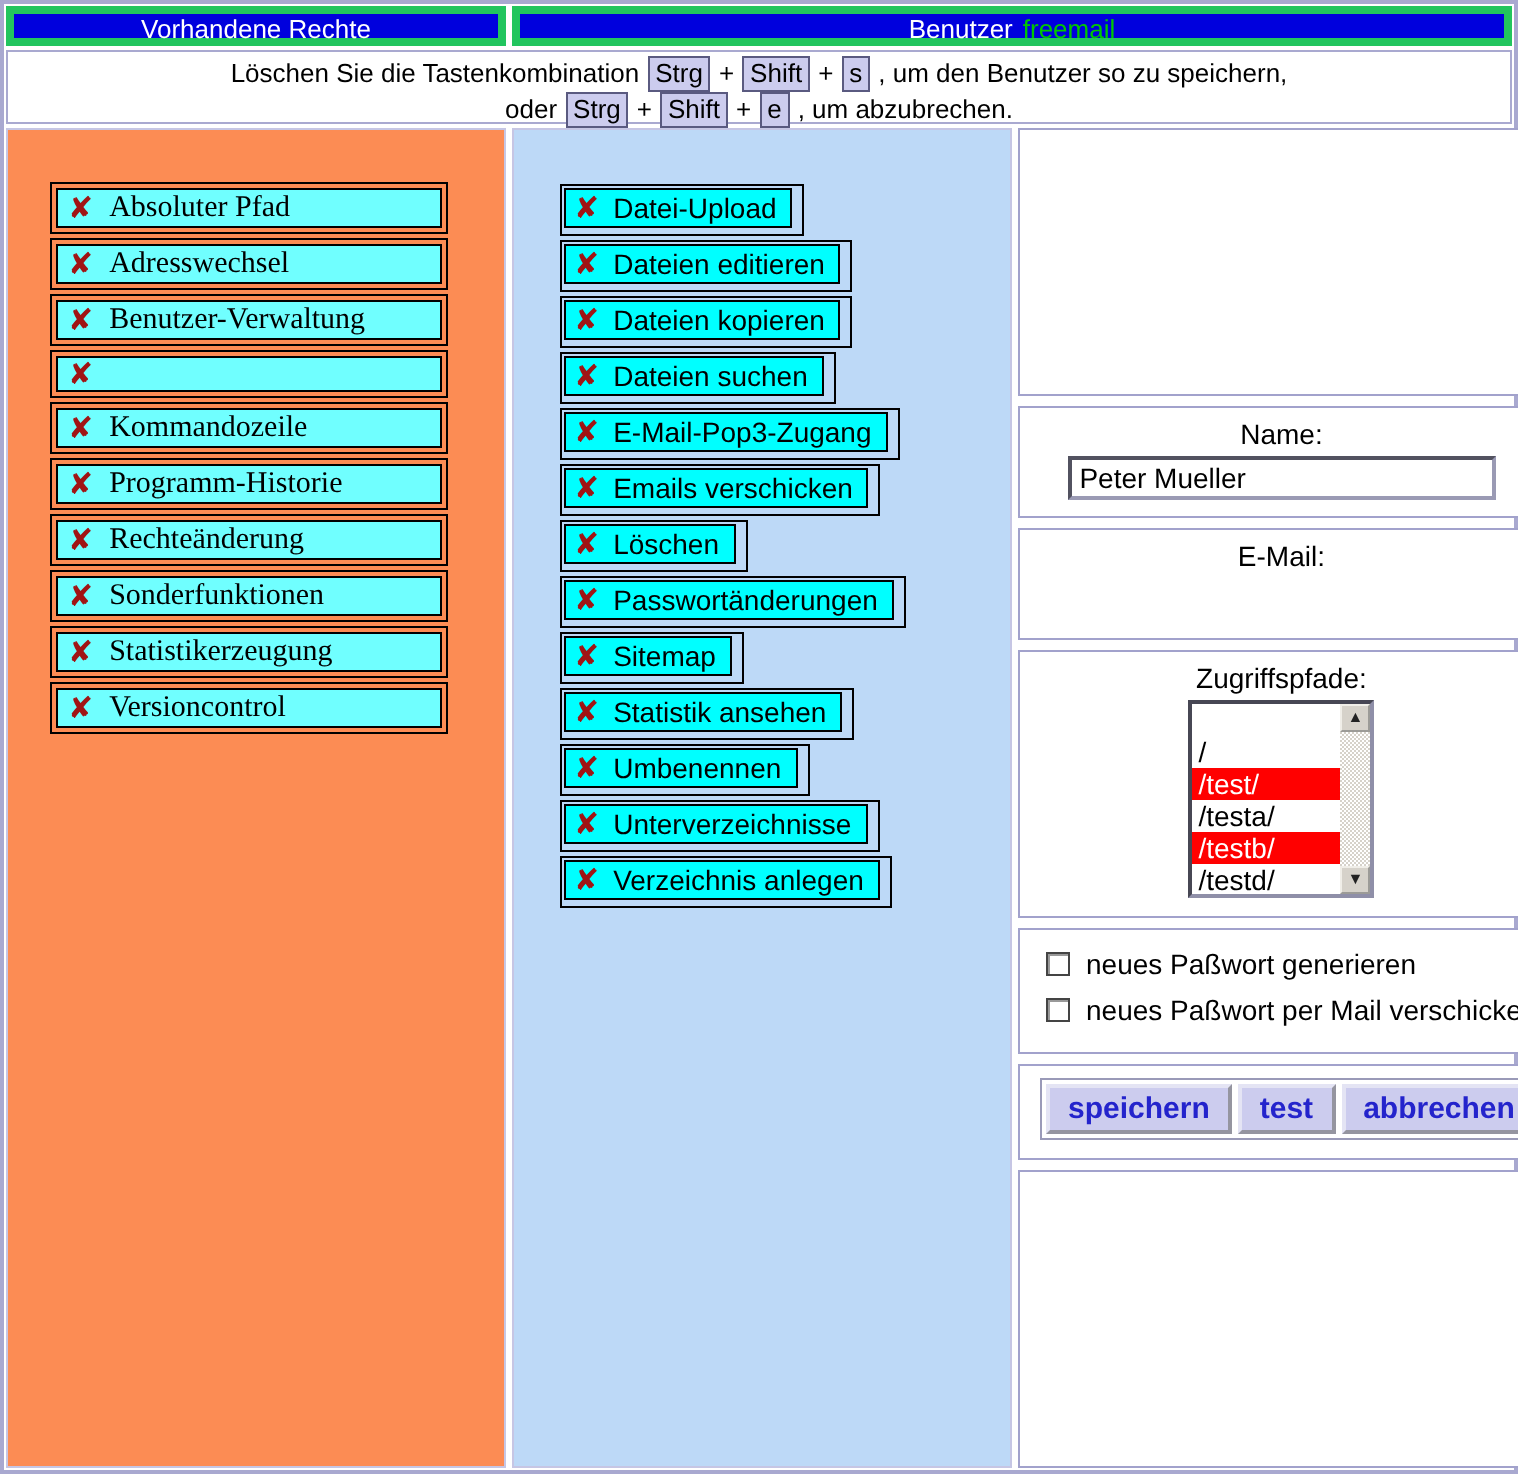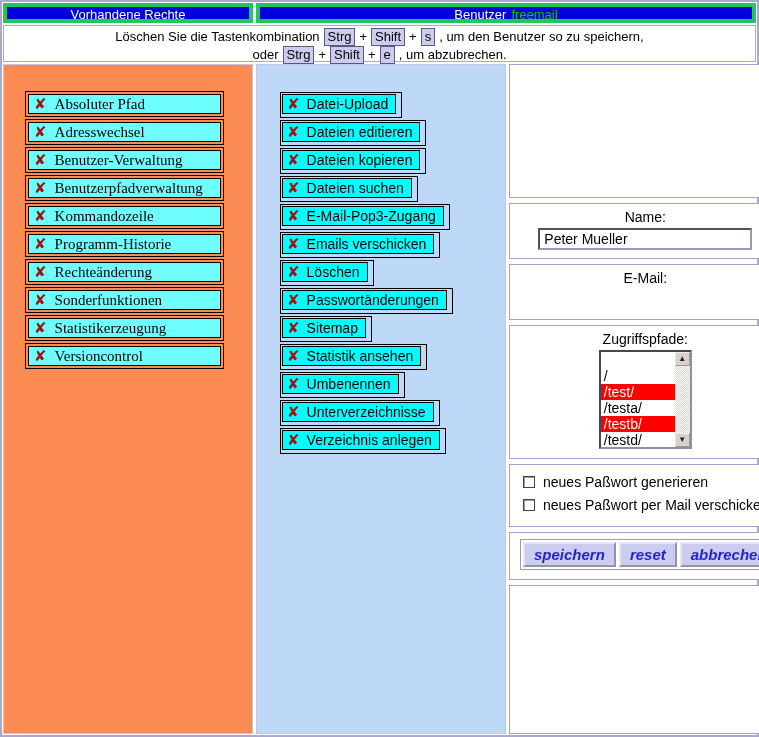--- a/index.html
+++ b/index.html
@@ -59,21 +59,21 @@
                 text-align:center; color:#222; cursor:pointer; }
   .scroll-track { flex:1; background:conic-gradient(#fff 25%, #d6d2ca 0 50%, #fff 0 75%, #d6d2ca 0) 0 0/2px 2px; }
   .sect-checks { height:63px; padding:9px 0 0 13px; }
   .check-row { display:flex; align-items:center; gap:8px; margin-bottom:7px; cursor:pointer; }
   .checkbox-box { width:12px; height:12px; border:1px solid #444; background:#fff; flex:0 0 auto;
                   box-shadow: inset 1px 1px 0 #999; }
   .check-label { font-size:14px; color:#000000; }
   .sect-buttons { height:48px; padding:6px 0 0 10px; }
   .buttons-bar { display:inline-flex; border:1px solid #9a9ab8; background:#fff; padding:2px; gap:3px; }
   .form-btn { background:#CCCCEE; color:#2424CC; font-weight:bold; font-size:15px; font-family:"Liberation Sans", sans-serif;
-              border:2px outset #e4e4f4; padding:2px 9px; cursor:pointer;font-style:italic; }
+              border:2px outset #e4e4f4; padding:2px 9px; cursor:pointer; }
   .sect-empty-bottom { flex:1; }
 </style>
 </head>
 <body>
 
 <div class="page">
 
   <div class="header-row">
     <div class="header-cell left">
       <span>Vorhandene Rechte</span>
@@ -111,21 +111,20 @@
           </div>
         <div class="right-row">
             <div class="right-btn">
               <span class="x-icon">✘</span>
               <span>Benutzer-Verwaltung</span>
             </div>
           </div>
         <div class="right-row">
             <div class="right-btn">
               <span class="x-icon">✘</span>
-              <span>Benutzerpfadverwaltung</span>
             </div>
           </div>
         <div class="right-row">
             <div class="right-btn">
               <span class="x-icon">✘</span>
               <span>Kommandozeile</span>
             </div>
           </div>
         <div class="right-row">
             <div class="right-btn">
@@ -254,21 +253,21 @@
         </div>
         <div class="check-row">
           <span class="checkbox-box"></span>
           <span class="check-label">neues Paßwort per Mail verschicken</span>
         </div>
       </div>
 
       <div class="sect sect-buttons">
         <div class="buttons-bar">
           <button class="form-btn">speichern</button>
-          <button class="form-btn">reset</button>
+          <button class="form-btn">test</button>
           <button class="form-btn">abbrechen</button>
         </div>
       </div>
 
       <div class="sect sect-empty-bottom"></div>
 
     </div>
   </div>
 </div>
 

